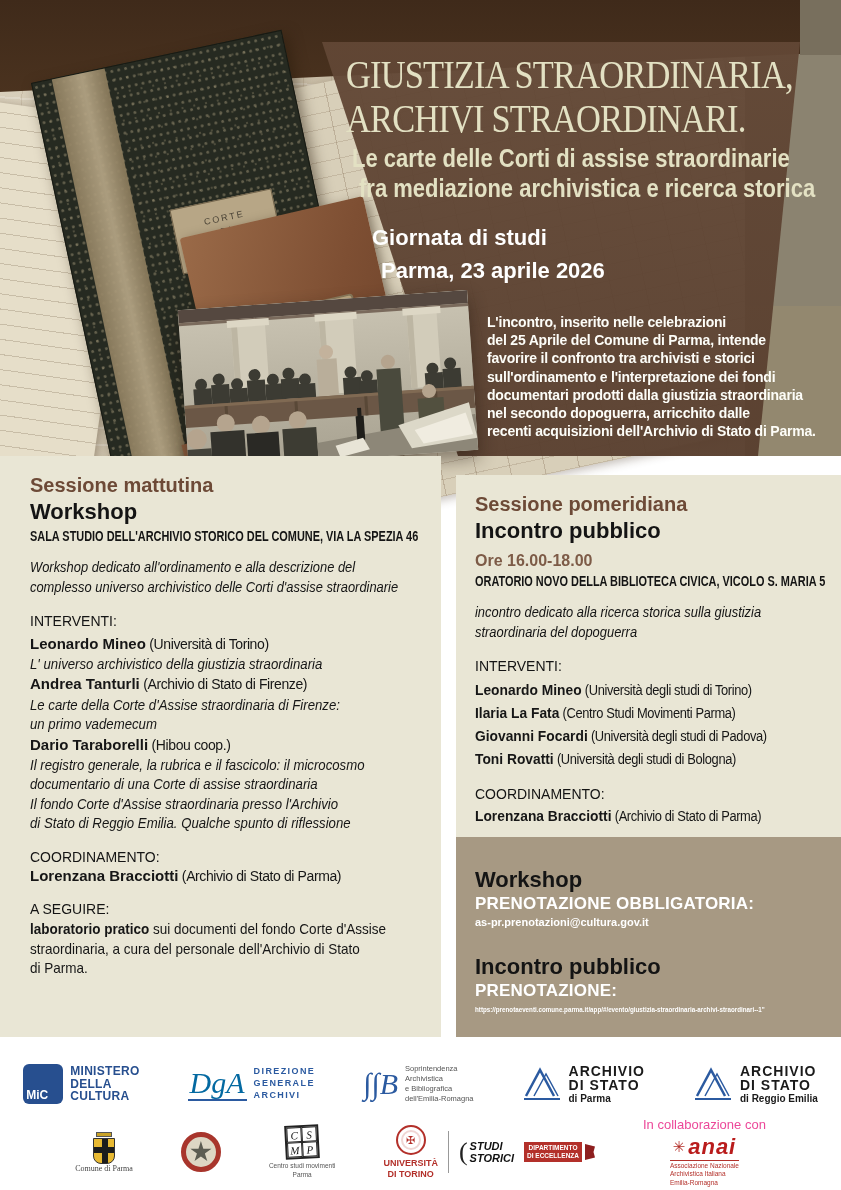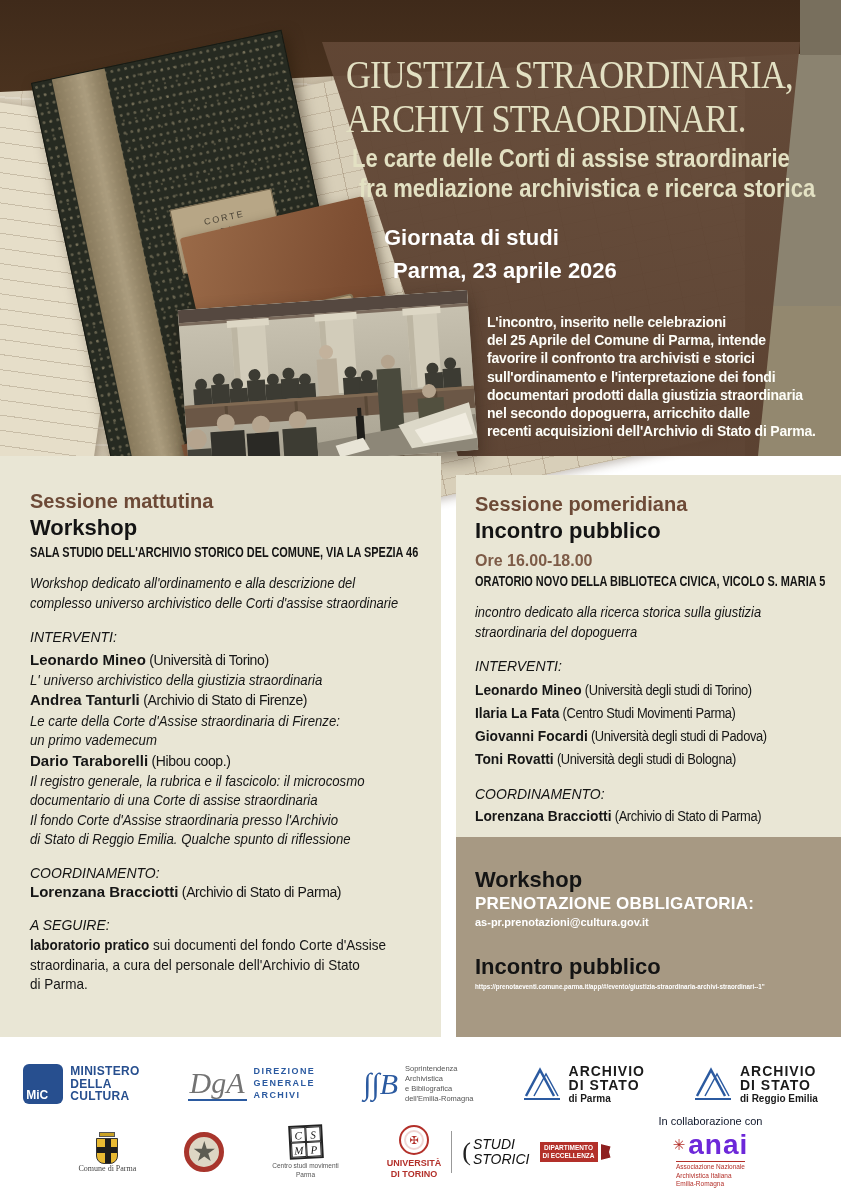--- a/index.html
+++ b/index.html
@@ -53,42 +53,42 @@
      z-index:4; box-shadow:2px 4px 10px rgba(40,25,10,.4); }
   .photo { position:absolute; left:183px; top:300px; width:290px; height:160px;
      transform:rotate(-4deg); z-index:5; box-shadow:0 8px 18px rgba(30,20,10,.45); overflow:hidden; background:#b5b0a3; }
 
   .title { position:absolute; left:346px; top:53px; font-family:"Liberation Serif",serif;
      font-size:41px; font-weight:500; color:#e3e1c3; line-height:1.07; letter-spacing:-1px;
      transform:scaleX(.84); transform-origin:left top; white-space:nowrap; z-index:6; }
   .subtitle { position:absolute; left:352px; top:144px; font-size:25px; font-weight:700; color:#e3e1c3;
      line-height:1.18; transform:scaleX(.88); transform-origin:left top; white-space:nowrap; z-index:6; }
   .subtitle .l2 { margin-left:8px; }
-  .giornata { position:absolute; left:384px; top:221px; color:#ffffff; font-size:22px; font-weight:700;
+  .giornata { position:absolute; left:372px; top:221px; color:#ffffff; font-size:22px; font-weight:700;
      line-height:1.5; z-index:6; }
   .giornata .l2 { margin-left:9px; }
   .intro { position:absolute; left:487px; top:313px; width:358px; color:#fdfdf8; font-size:14px;
      font-weight:700; line-height:1.3; letter-spacing:-.2px; white-space:pre; z-index:6; }
 
   
   .panel-left { position:absolute; left:0; top:456px; width:441px; height:581px; background:#e9e6d5;
-     padding:34px 28px 0 30px; z-index:2; }
+     padding:18px 28px 0 30px; z-index:2; }
   .panel-right { position:absolute; left:456px; top:475px; width:385px; height:362px; background:#e9e6d5;
      padding:18px 14px 0 19px; z-index:2; }
   .tanbox { position:absolute; left:456px; top:837px; width:385px; height:200px; background:#a79983;
      padding:30px 16px 0 19px; z-index:2; }
 
   .sess { color:#6d4a37; font-size:20px; font-weight:700; }
   .stype { color:#141414; font-size:22px; font-weight:700; margin-top:2px; }
   .ore { color:#7d5b47; font-size:16px; font-weight:700; margin-top:8px; }
   .venue { color:#141414; font-size:14px; font-weight:700; margin-top:3px; white-space:nowrap;
      transform:scaleX(.78); transform-origin:left; }
   .desc { font-style:italic; font-size:15px; line-height:1.32; margin-top:13px; color:#141414;
      white-space:pre; transform:scaleX(.86); transform-origin:left; }
-  .lab { font-size:14px; margin-top:16px; color:#141414;font-style:italic; }
+  .lab { font-size:14px; margin-top:16px; color:#141414; }
   .speakers { margin-top:4px; line-height:1.33; }
   .rspeakers { margin-top:4px; line-height:1.45; transform:scaleX(.92); transform-origin:left; white-space:nowrap; }
   .nm { font-weight:700; font-size:15px; }
   .aff { font-weight:400; font-size:14px; letter-spacing:-.4px; }
   .talk { font-style:italic; font-size:15px; line-height:1.3; white-space:pre;
      transform:scaleX(.88); transform-origin:left; }
   .coordblock { margin-top:16px; }
   .coordname { margin-top:2px; }
   .aseg { margin-top:16px; }
   .aseg-text { font-size:15px; line-height:1.32; margin-top:2px; white-space:pre;
@@ -104,21 +104,21 @@
 
   
   .logostrip { position:absolute; left:0; top:1037px; width:841px; height:153px; background:#fff; z-index:2; }
   .lrow1 { display:flex; align-items:center; justify-content:center; gap:48px; margin-top:18px; height:58px; }
   .lrow2 { display:flex; align-items:center; justify-content:center; gap:48px; margin-top:8px; height:62px; }
   .prel { white-space:pre-line; }
   .logo { display:flex; align-items:center; gap:7px; }
   .mic-mark { width:40px; height:40px; background:#274f8f; border-radius:6px; color:#fff;
      display:flex; align-items:flex-end; justify-content:flex-start; font-weight:700; font-size:12px; padding:0 0 2px 3px; }
   .mic-name { color:#274f8f; font-weight:700; font-size:12px; line-height:1.08; letter-spacing:.3px; }
-  .dga-mark { font-family:"Liberation Serif",serif; font-style:italic; font-size:30px; color:#737373;
+  .dga-mark { font-family:"Liberation Serif",serif; font-style:italic; font-size:30px; color:#0369a1;
      border-bottom:2px solid #2b5aa0; line-height:1; padding:0 2px 1px; }
   .dga-name { font-size:9px; font-weight:700; color:#2b5aa0; letter-spacing:1.4px; line-height:1.3; }
   .ssab-mark { font-size:30px; color:#2b5aa0; font-style:italic; font-family:"Liberation Serif",serif; line-height:1; }
   .ssab-name { font-size:7.5px; color:#555; line-height:1.35; }
   .as-text { line-height:1.05; }
   .as-title { font-size:14px; font-weight:700; letter-spacing:1px; color:#1a1a1a; }
   .as-sub { font-size:10px; font-weight:700; color:#1a1a1a; margin-top:1px; }
   .vcol { display:flex; flex-direction:column; align-items:center; }
   .shield { width:22px; height:26px; background:#e8b932; border:1px solid #333; position:relative; border-radius:0 0 8px 8px; }
   .shield .cv { position:absolute; left:8px; top:0; width:6px; height:100%; background:#1c1c1c; }
@@ -133,29 +133,29 @@
      transform:rotate(-3deg); background:#fff; }
   .csmp-grid span { display:flex; align-items:center; justify-content:center; border:1px solid #222;
      font-family:"Liberation Serif",serif; font-style:italic; font-size:11px; }
   .csmp-name { font-size:6.5px; color:#555; margin-top:3px; text-align:center; line-height:1.3; }
   .unito-seal { width:30px; height:30px; border-radius:50%; border:2px solid #b3302a;
      box-shadow:inset 0 0 0 3px #fff, inset 0 0 0 5px #b3302a33; display:flex; align-items:center; justify-content:center;
      color:#b3302a; font-size:11px; font-family:"Liberation Serif",serif; }
   .unito-name { font-size:9px; font-weight:700; color:#b3302a; text-align:center; line-height:1.15; margin-top:3px; }
   .vdiv { width:1px; height:42px; background:#999; }
   .studi-paren { font-size:26px; color:#222; font-family:"Liberation Serif",serif; line-height:1; }
-  .studi-name { font-size:14px; font-weight:400; font-style:italic; color:#111; line-height:1.1; }
+  .studi-name { font-size:11px; font-weight:700; font-style:italic; color:#111; line-height:1.1; }
   .ecc-block { background:#b3302a; color:#fff; font-size:6.5px; font-weight:700; padding:2px 3px; line-height:1.3;
      text-align:center; }
   .ecc-flag { width:10px; height:16px; background:#8e1f1f; clip-path:polygon(0 0,100% 15%,85% 50%,100% 85%,0 100%);
      margin-left:3px; }
-  .collab { font-size:11px; color:#0f172a; }
+  .collab { font-size:13px; color:#ec4899; }
   .anai-row { display:flex; align-items:center; gap:3px; margin-top:4px; }
   .anai-flower { color:#b3302a; font-size:15px; }
-  .anai-word { color:#6d28d9; font-size:28px; font-weight:700; letter-spacing:1px; line-height:1; }
+  .anai-word { color:#b91c1c; font-size:22px; font-weight:700; letter-spacing:1px; line-height:1;font-style:italic; }
   .anai-sub { font-size:6.5px; color:#b3302a; line-height:1.3; margin-top:2px; border-top:1px solid #b3302a; padding-top:1px; }
 </style>
 </head>
 <body>
 
 <div id="collage">
   <div class="paper-base"></div>
   <div class="sheet2"></div>
   <div class="sheet1"></div>
   <div class="oliveband">
@@ -325,20 +325,21 @@
     <div class="coordname rspeakers" style="margin-top:2px"><span class="nm">Lorenzana Bracciotti</span><span class="aff"> (Archivio di Stato di Parma)</span></div>
   </div>
 </div>
 
 <div class="tanbox">
   <div class="tb-title">Workshop</div>
   <div class="tb-line">PRENOTAZIONE OBBLIGATORIA:</div>
   <div class="tb-small">as-pr.prenotazioni@cultura.gov.it</div>
   <div class="tb-block2">
     <div class="tb-title">Incontro pubblico</div>
+    <div class="tb-line">PRENOTAZIONE:</div>
     <div class="tb-url">https://prenotaeventi.comune.parma.it/app/#/evento/giustizia-straordinaria-archivi-straordinari--1"</div>
   </div>
 </div>
 
 <div class="logostrip">
   <div class="lrow1">
     <div class="logo">
       <div class="mic-mark">MiC</div>
       <div class="mic-name prel">MINISTERO
 DELLA

